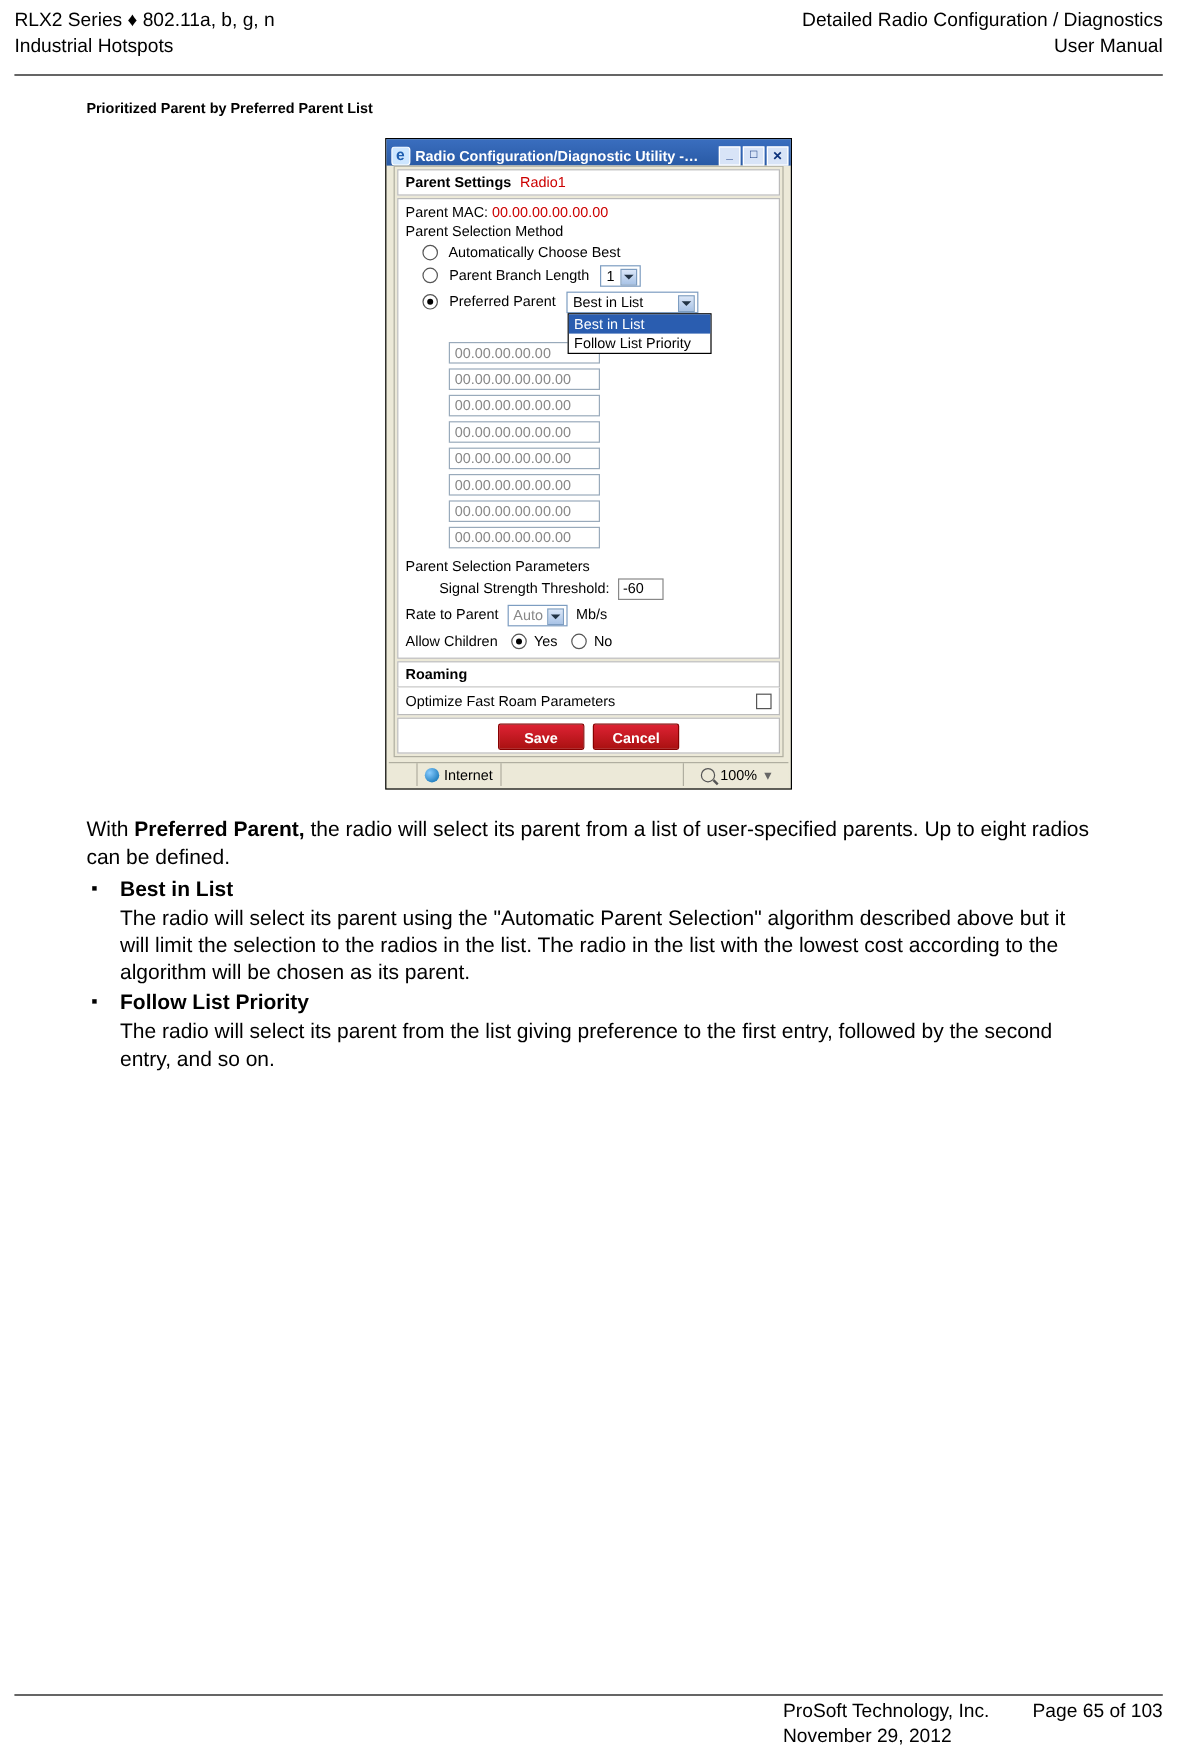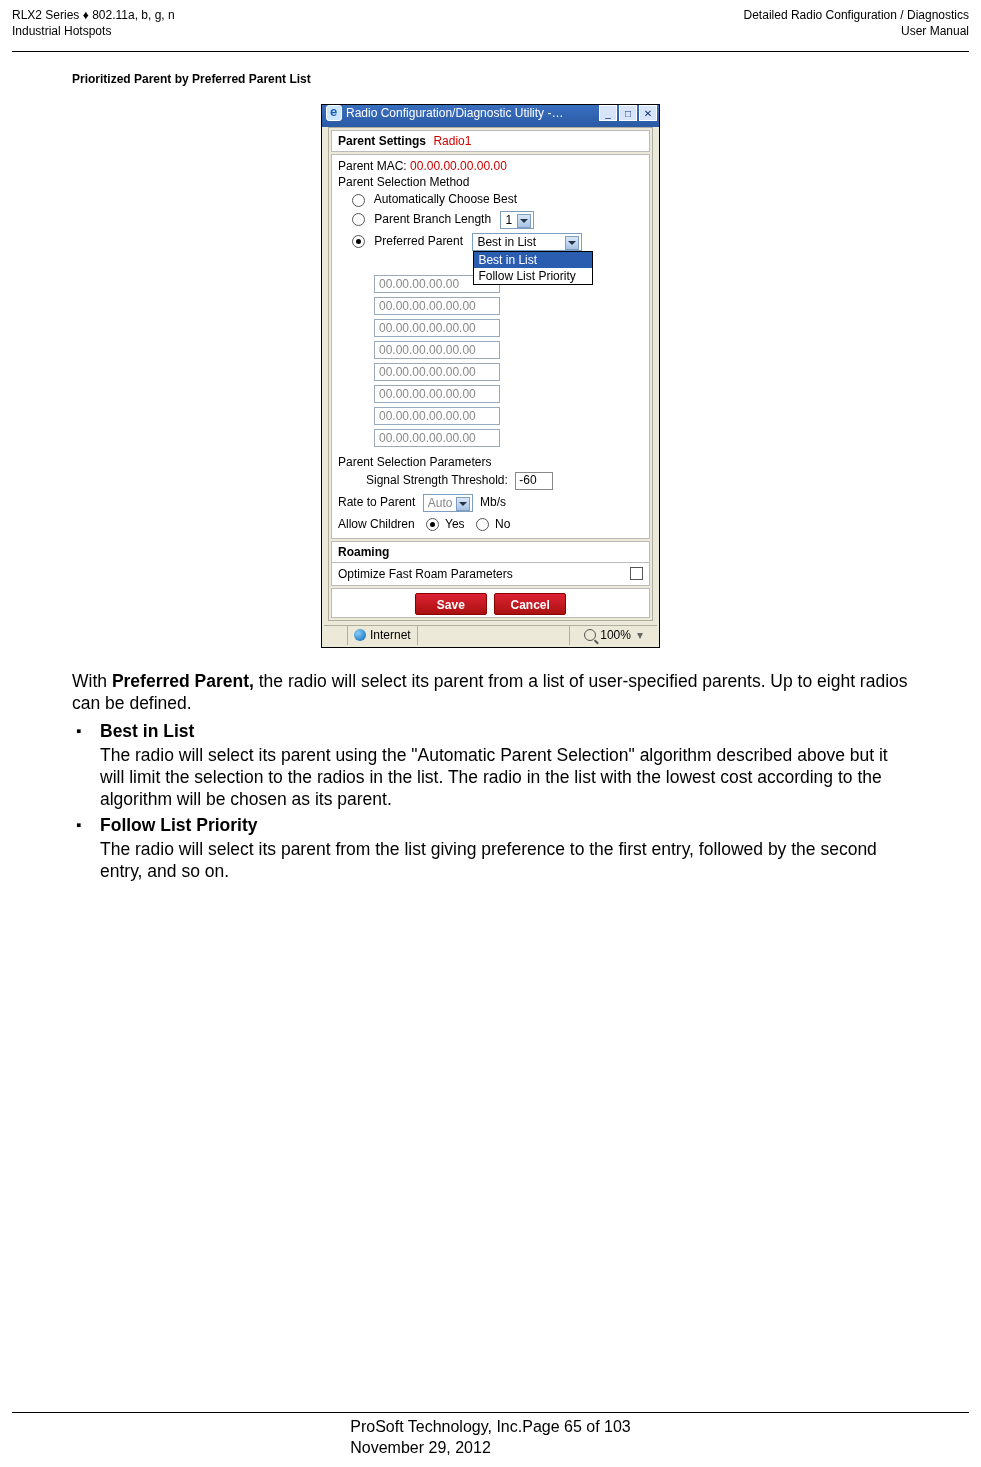--- a/index.html
+++ b/index.html
@@ -10,21 +10,21 @@
     width: 981px;
     height: 1467px;
     background: #fff;
     position: relative;
     padding: 0;
   }
   .page-header {
     display: flex;
     justify-content: space-between;
     padding: 8px 12px 10px 12px;
-    font-size: 12px;
+    font-size: 16px;
     line-height: 1.3;
   }
   .page-header .left { text-align: left; }
   .page-header .right { text-align: right; }
   .hr { border: none; border-top: 1.5px solid #000; margin: 2px 12px 0 12px; }
   .content {
     padding: 20px 72px 0 72px;
   }
   .section-title {
     font-weight: bold;
@@ -38,23 +38,23 @@
     border: 1px solid #000;
     background: #ece9d8;
     font-family: Tahoma, Arial, sans-serif;
     font-size: 12px;
     color: #000;
     padding-bottom: 2px;
   }
   .titlebar {
     height: 22px;
     background: linear-gradient(#3a6ebf,#295aa5);
-    display: flex; align-items: flex-start; justify-content: space-between;
+    display: flex; align-items: flex-end; justify-content: space-between;
     padding: 0 2px 0 4px;
-    color: #fff; font-weight: normal;
+    color: #fff; font-weight: bold;
   }
   .titlebar .eicon {
     width: 16px; height: 16px; background: #cde6ff; border-radius:3px; display:inline-block;
     position: relative; margin-right: 4px;
     border:1px solid #fff;
   }
   .titlebar .eicon::after { content:"e"; color:#1e5eb0; font-weight:bold; position:absolute; left:3px; top:-2px; font-size:13px;}
   .titlebar .wins { display:flex; gap:2px; }
   .winbtn { width:18px; height:16px; background:#d8e4f7; border:1px solid #fff; display:flex; align-items:center; justify-content:center; font-size:10px; color:#0b317b;}
   .addrbar {
@@ -124,21 +124,21 @@
   ul.bullets > li { position:relative; padding-left: 28px; margin-bottom:4px;}
   ul.bullets > li::before { content:"\25AA"; position:absolute; left:4px; top:1px; font-size:15px;}
   .bi-title { font-weight:bold; }
   .bi-body { margin-top:2px; line-height:1.28;}
   .page-footer {
     position:absolute; bottom:0; left:0; right:0;
     padding: 10px 12px 8px 12px;
     font-size:16px; line-height:1.3;
   }
   .page-footer .hrf { border:none; border-top:1.5px solid #000; margin-bottom:4px; }
-  .page-footer .row { display:flex; justify-content:center; }
+  .page-footer .row { display:flex; justify-content:flex-end;gap:36px; }
   .rel { position:relative; }
 </style>
 </head>
 <body>
 
 <div class="page-header">
   <div class="left">
     <div>RLX2 Series ♦ 802.11a, b, g, n</div>
     <div>Industrial Hotspots</div>
   </div>

